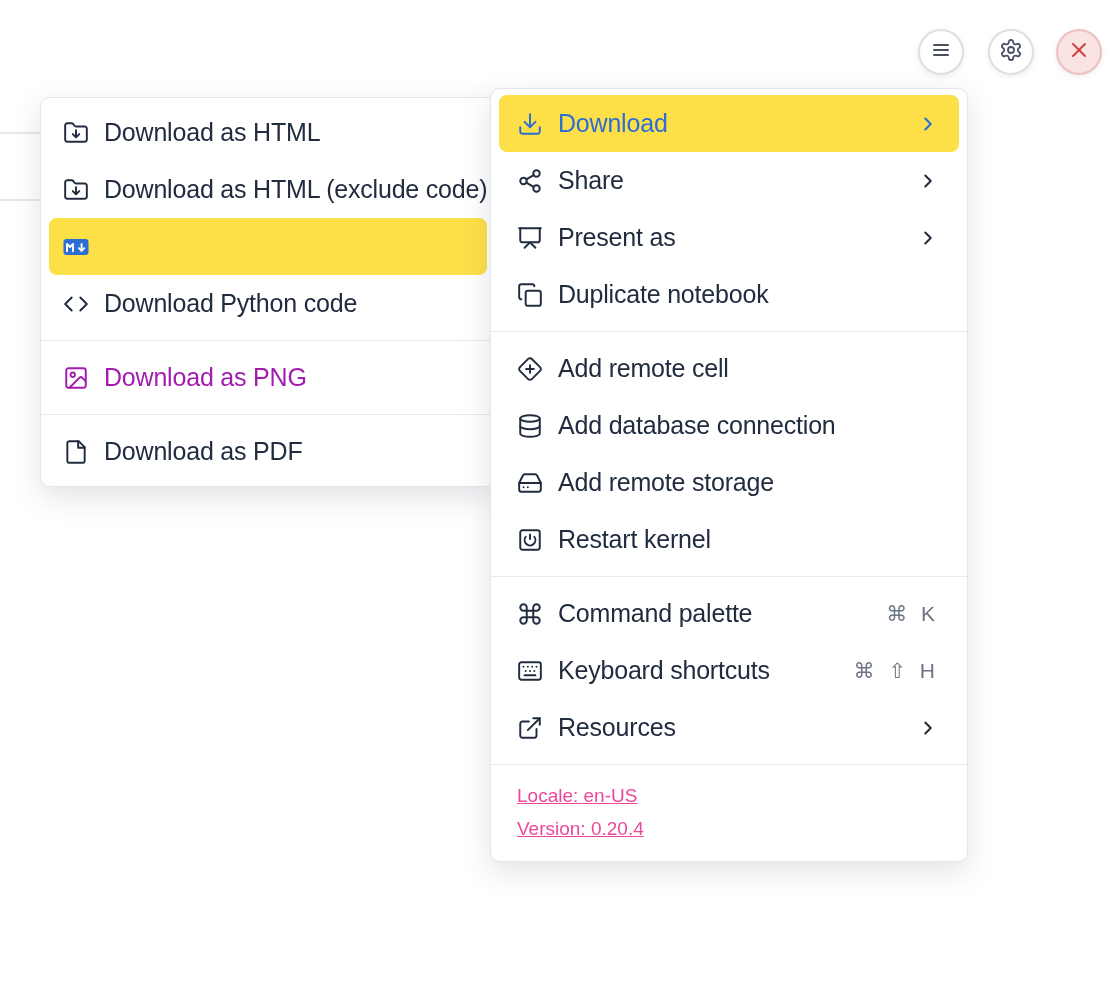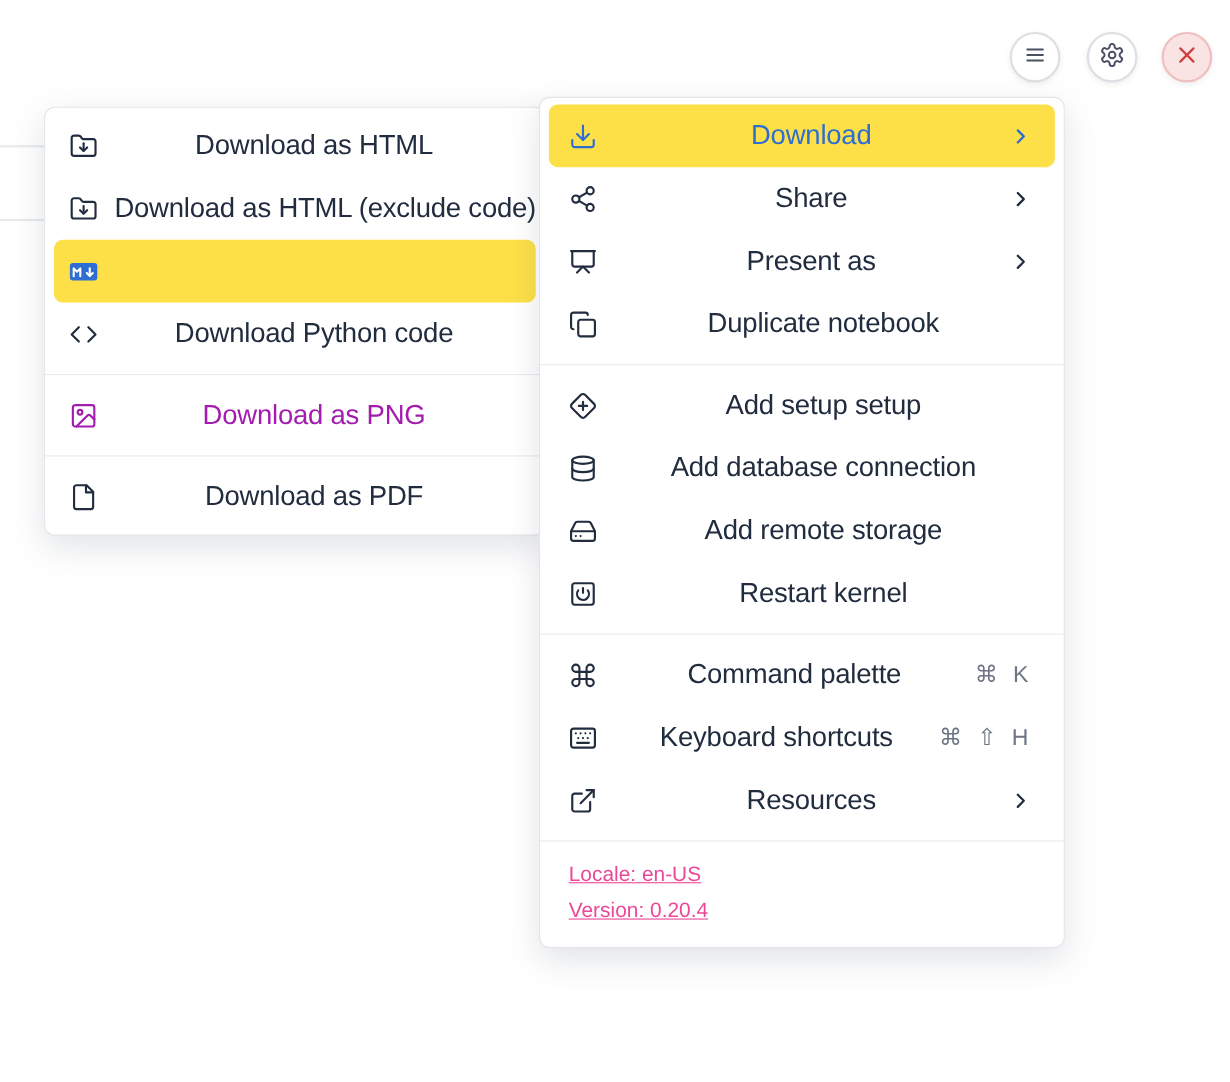--- a/index.html
+++ b/index.html
@@ -42,21 +42,21 @@
     display:flex; align-items:center; height:57px; margin:0 8px;
     padding:0 20px 0 18px; border-radius:8px;
     font-size:25px; letter-spacing:-0.2px; color:#212c3f; cursor:pointer;
     box-sizing:border-box;
   }
   #download-submenu .mi { padding-left:14px; }
   .mi .ic { width:26px; height:26px; margin-right:15px; flex:none;
             display:flex; align-items:center; justify-content:center; }
   .mi .ic svg { width:26px; height:26px; }
   .mi .ic svg.badge { width:30px; height:24px; }
-  .mi .lbl { flex:1; white-space:nowrap;text-align:center; }
+  .mi .lbl { flex:1; white-space:nowrap; }
   .mi.hl { background:#fde047; color:#2e6ed3; }
   .mi.disabled { color:#a21caf; cursor:default; }
   .chev { width:22px; height:22px; flex:none; display:flex; }
   .chev svg { width:22px; height:22px; }
   .shortcut { color:#6d7585; font-size:21px; letter-spacing:4px; white-space:nowrap; flex:none; }
 
   .sep { height:1px; background:#e8eaed; margin:8px 0; }
 
   .menu-footer { padding:12px 26px 4px; color:#ec4899; font-size:19px;text-decoration:underline; }
   .menu-footer .fline { margin-bottom:11px; }
@@ -215,21 +215,21 @@
   </div>
   <div class="sep"></div>
   <div class="mi">
     <span class="ic">
         <svg viewBox="0 0 24 24" fill="none" stroke="currentColor" stroke-width="1.8" stroke-linecap="round" stroke-linejoin="round">
           <path d="M2.7 10.3a2.41 2.41 0 0 0 0 3.41l7.59 7.59a2.41 2.41 0 0 0 3.41 0l7.59-7.59a2.41 2.41 0 0 0 0-3.41L13.7 2.71a2.41 2.41 0 0 0-3.41 0z"></path>
           <path d="M12 8.5v7"></path>
           <path d="M8.5 12h7"></path>
         </svg>
       </span>
-    <span class="lbl">Add setup setup</span>
+    <span class="lbl">Add remote cell</span>
   </div>
   <div class="mi">
     <span class="ic">
         <svg viewBox="0 0 24 24" fill="none" stroke="currentColor" stroke-width="1.8" stroke-linecap="round" stroke-linejoin="round">
           <ellipse cx="12" cy="5" rx="9" ry="3"></ellipse>
           <path d="M3 5v14a9 3 0 0 0 18 0V5"></path>
           <path d="M3 12a9 3 0 0 0 18 0"></path>
         </svg>
       </span>
     <span class="lbl">Add database connection</span>

